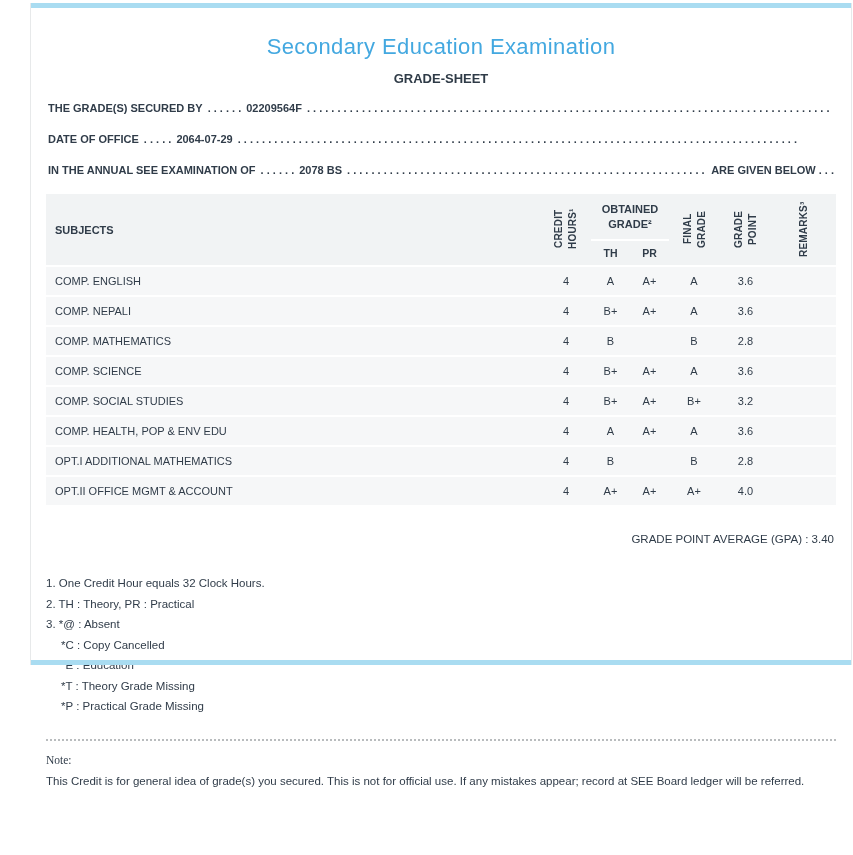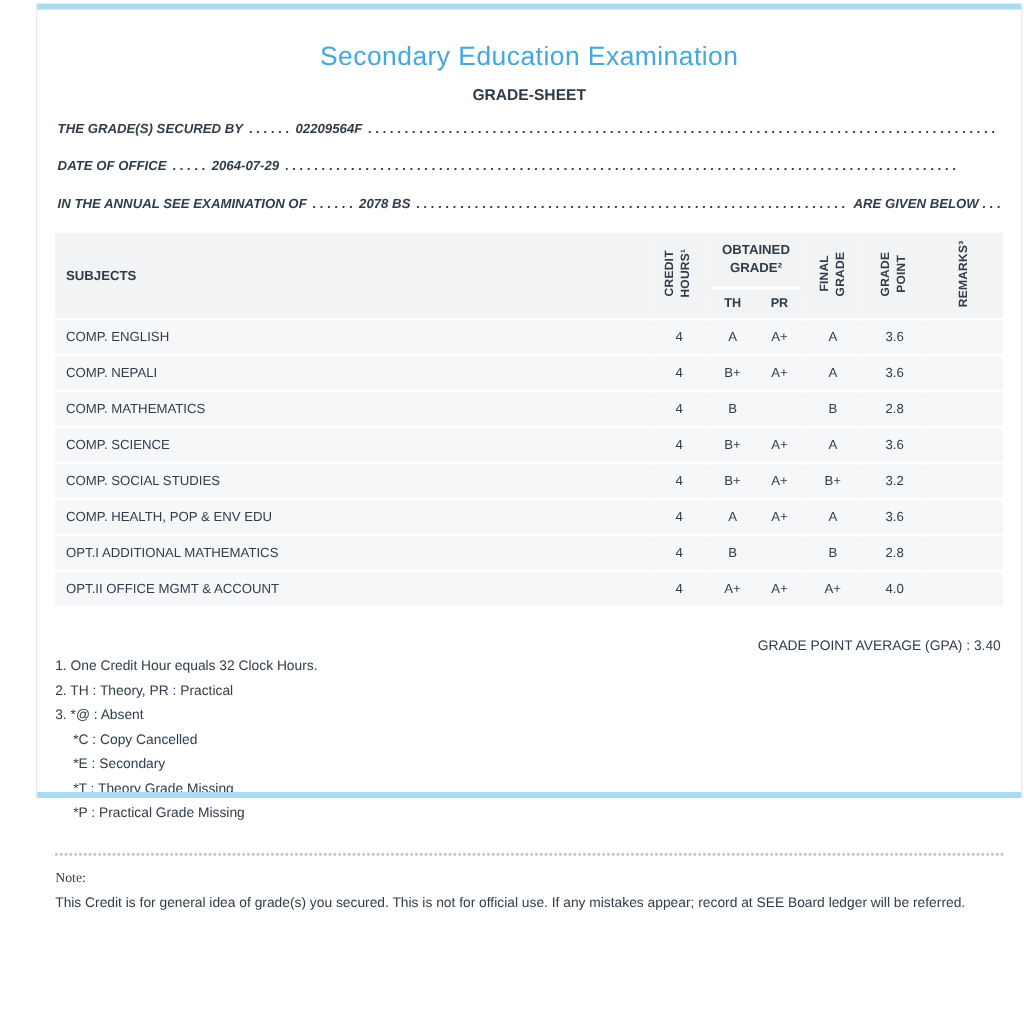--- a/index.html
+++ b/index.html
@@ -46,21 +46,20 @@
 
   .info-block { margin-top: 15px; }
   .info-line {
     display: flex;
     align-items: center;
     white-space: nowrap;
     font-size: 11px;
     font-weight: 700;
     margin: 0 2px 17px 2px;
     line-height: 14px;
-    font-style: italic;
   }
   .info-line .seg { flex: none; margin-right: 5px; }
   .info-line .fill {
     flex: 1 1 0;
     min-width: 0;
     overflow: hidden;
     margin-right: 5px;
   }
   .info-line .suffix { flex: none; }
 
@@ -115,21 +114,21 @@
     padding-right: 2px;
   }
   .result-line {
     margin-top: 17px;
     text-align: right;
     font-size: 11.5px;
     font-weight: 700;
     padding-right: 2px;
   }
 
-  .footnotes { font-size: 11.5px; }
+  .footnotes { margin-top: 28px; font-size: 11.5px; }
   .footnote { line-height: 20.5px; }
   .footnote.indent { padding-left: 15px; }
 
   .dotted-rule {
     margin-top: 22px;
     border-top: 2px dotted #b9bcbe;
     height: 0;
   }
   .note-label {
     margin-top: 9px;
@@ -274,21 +273,21 @@
     </tbody>
   </table>
 
   <div class="gpa-line">GRADE POINT AVERAGE (GPA) : 3.40</div>
 
   <div class="footnotes">
     <div class="footnote">1. One Credit Hour equals 32 Clock Hours.</div>
     <div class="footnote">2. TH : Theory, PR : Practical</div>
     <div class="footnote">3. *@ : Absent</div>
     <div class="footnote indent">*C : Copy Cancelled</div>
-    <div class="footnote indent">*E : Secondary</div>
+    <div class="footnote indent">*E : Education</div>
     <div class="footnote indent">*T : Theory Grade Missing</div>
     <div class="footnote indent">*P : Practical Grade Missing</div>
   </div>
 
   <div class="dotted-rule"></div>
 
   <div class="note-label">Note:</div>
   <div class="note-text">This Credit is for general idea of grade(s) you secured. This is not for official use. If any mistakes appear; record at SEE Board ledger will be referred.</div>
 
   <div class="accent-bar bottom"></div>

